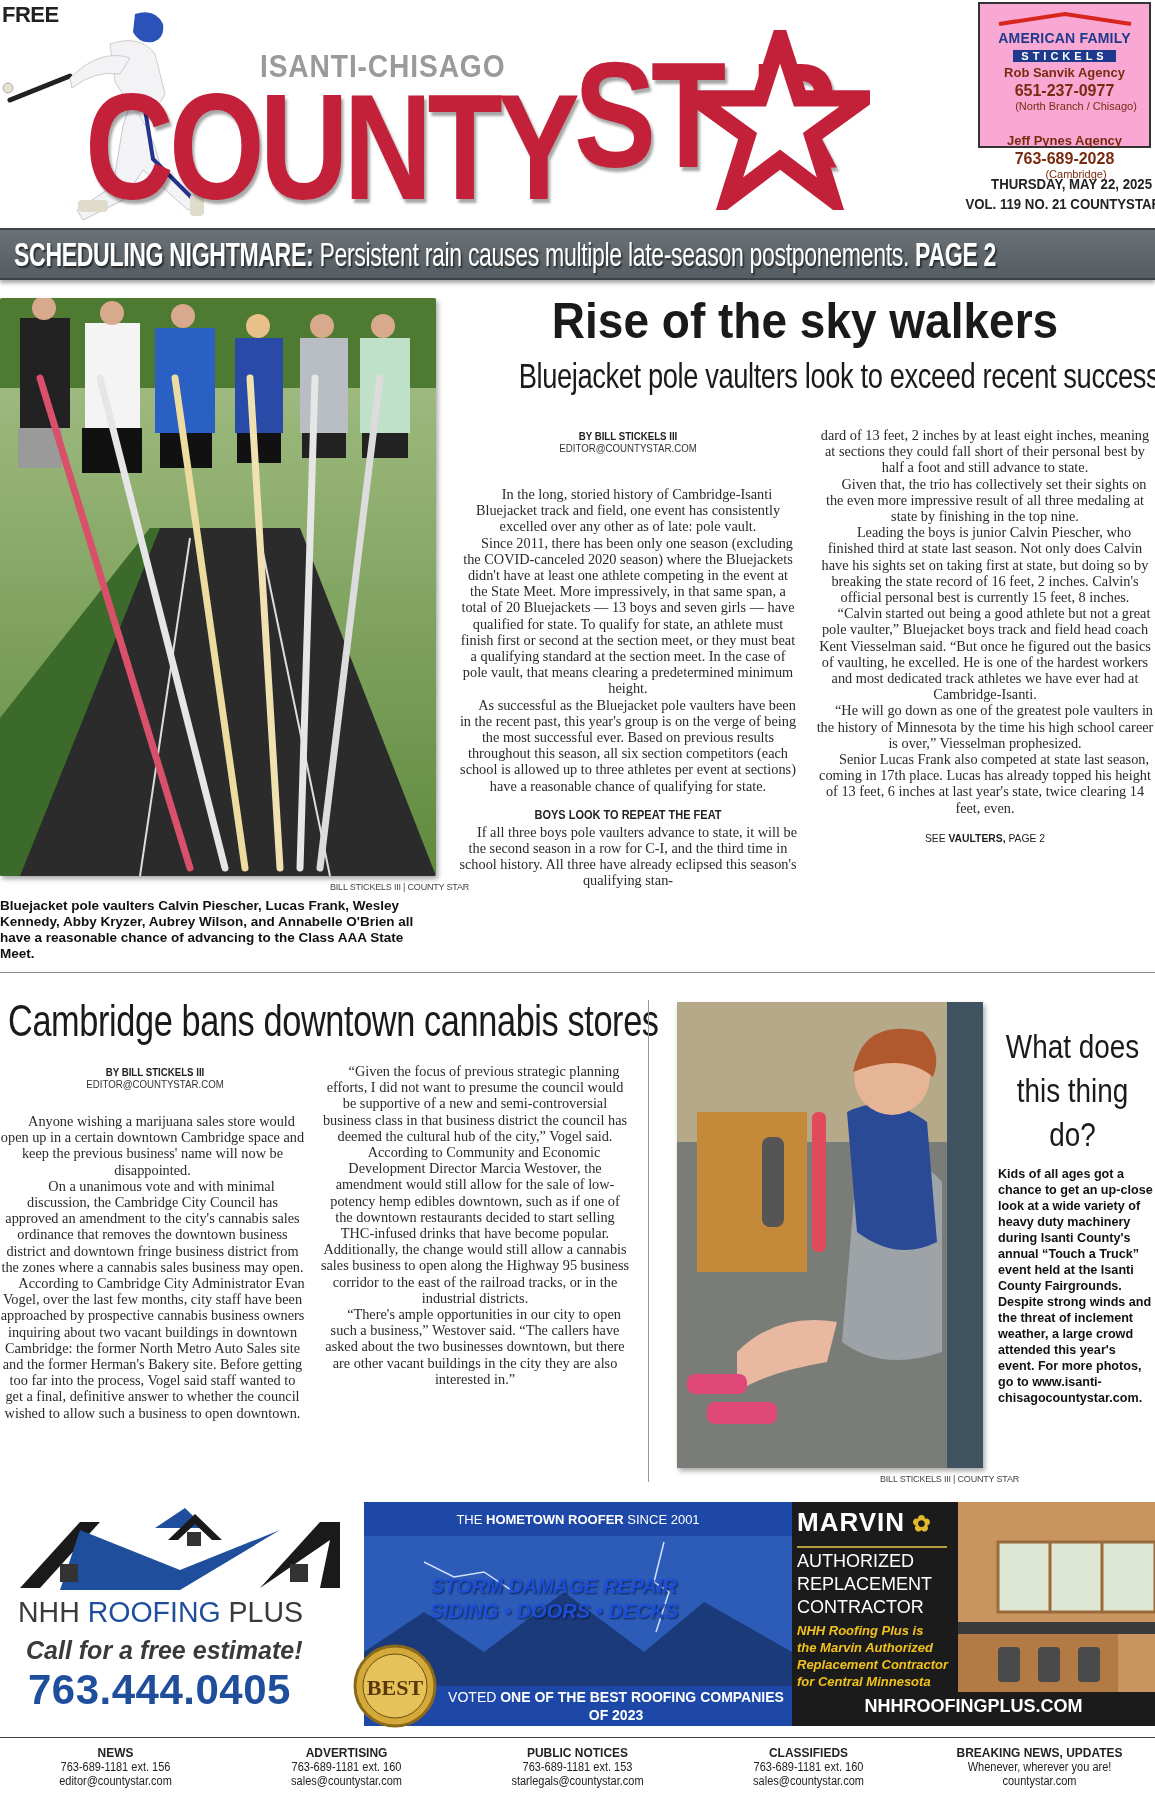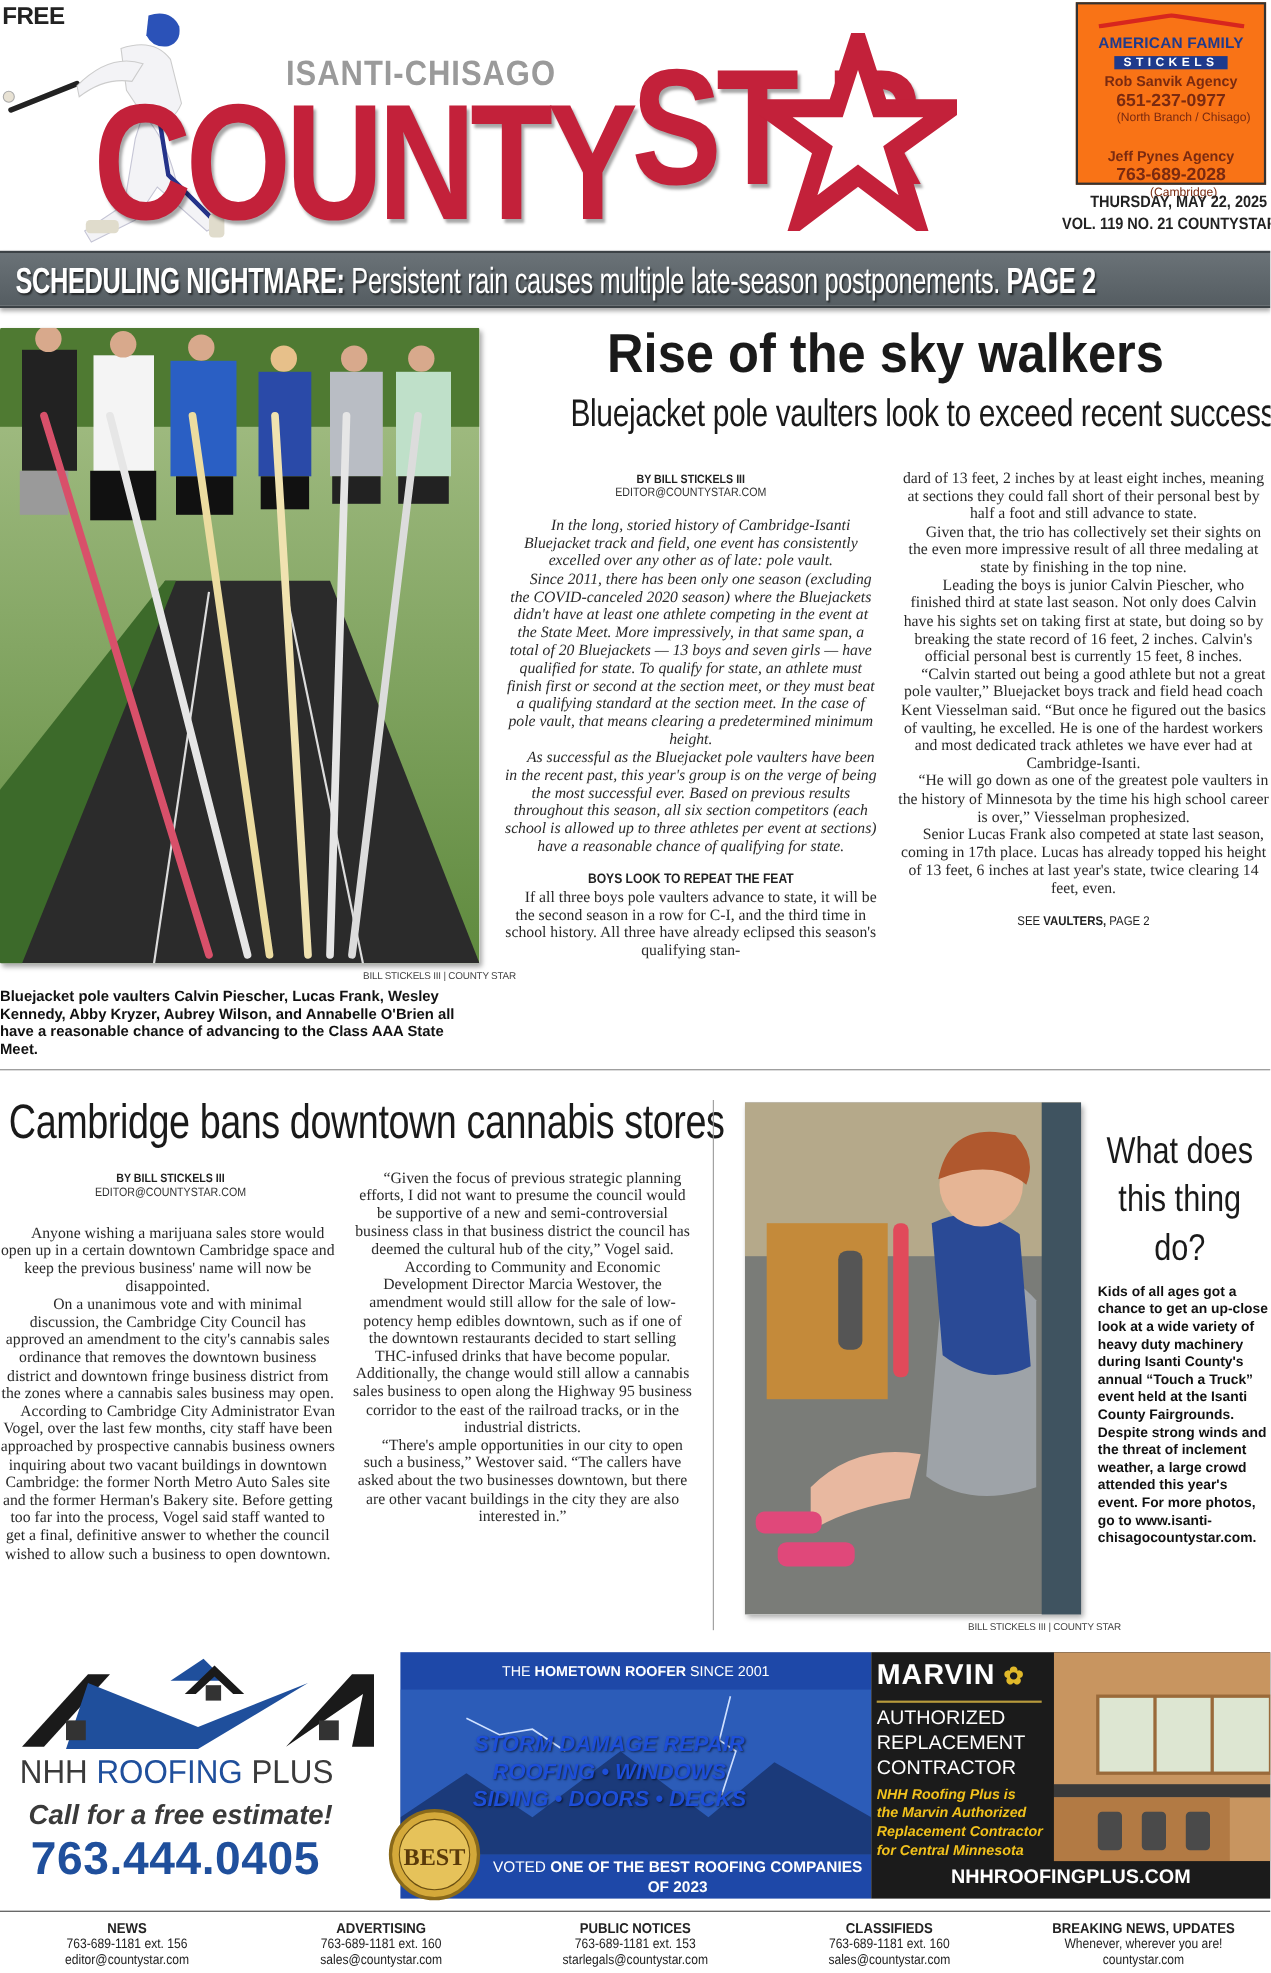--- a/index.html
+++ b/index.html
@@ -7,21 +7,21 @@
   .abs { position: absolute; }
 
   
   .free { left: 2px; top: 2px; font: bold 22px "Liberation Sans", sans-serif; color: #222; letter-spacing: -0.5px; }
   .batter { left: 0; top: 4px; width: 240px; height: 218px; }
   .kicker { left: 260px; top: 48px; font: bold 32px "Liberation Sans", sans-serif; color: #9a9a9a; letter-spacing: 1px; transform: scaleX(0.88); transform-origin: left; }
   .logo-county { left: 85px; top: 72px; font: bold 150px "Liberation Sans", sans-serif; color: #c3213a; letter-spacing: -6px; line-height: 1; transform: scaleX(0.82); transform-origin: left; text-shadow: 3px 4px 3px rgba(0,0,0,0.35); }
   .logo-star { left: 574px; top: 40px; font: bold 150px "Liberation Sans", sans-serif; color: #c3213a; letter-spacing: -6px; line-height: 1; text-shadow: 3px 4px 3px rgba(0,0,0,0.35); transform: scaleX(0.82); transform-origin: left; }
   .star-glyph { left: 690px; top: 30px; width: 180px; height: 180px; }
 
-  .ad-box { left: 978px; top: 2px; width: 173px; height: 166px; background: #f97316; border: 2px solid #333; text-align: center; font-family: "Liberation Sans", sans-serif; }
+  .ad-box { left: 978px; top: 2px; width: 173px; height: 146px; background: #f9a8d4; border: 2px solid #333; text-align: center; font-family: "Liberation Sans", sans-serif; }
   .ad-box .roof { margin: 8px auto 0; width: 140px; height: 14px; }
   .ad-box .brand1 { font: bold 14px "Liberation Sans", sans-serif; color: #1f3a8c; margin-top: 0; letter-spacing: 0.2px; }
   .ad-box .brand2 { display: inline-block; background: #1f3a8c; color: #fff; font: bold 11px "Liberation Sans", sans-serif; letter-spacing: 4px; padding: 0 8px; margin-bottom: 3px; }
   .ad-box .agency { font: bold 13px "Liberation Sans", sans-serif; color: #7a2a10; line-height: 16px; }
   .ad-box .phone { font: bold 16px "Liberation Sans", sans-serif; color: #7a2a10; line-height: 19px; }
   .ad-box .loc { font: 11px "Liberation Sans", sans-serif; color: #7a2a10; line-height: 13px; padding-left: 23px; }
 
   .dateline { left: 940px; top: 174px; width: 212px; text-align: right; font: bold 15px "Liberation Sans", sans-serif; color: #222; line-height: 20px; transform: scaleX(0.88); transform-origin: right; white-space: nowrap; }
 
   .banner { left: 0; top: 228px; width: 1155px; height: 52px; background: linear-gradient(#6a7277, #555d62); border-top: 2px solid #3c4246; border-bottom: 2px solid #3c4246; box-shadow: 0 3px 4px rgba(0,0,0,0.35); }
@@ -175,21 +175,21 @@
 </div>
 <div class="abs credit" style="left:330px; top:882px;">BILL STICKELS III | COUNTY STAR</div>
 <div class="abs caption">Bluejacket pole vaulters Calvin Piescher, Lucas Frank, Wesley Kennedy, Abby Kryzer, Aubrey Wilson, and Annabelle O'Brien all have a reasonable chance of advancing to the Class AAA State Meet.</div>
 
 <div class="abs headline">Rise of the sky walkers</div>
 <div class="abs subhead">Bluejacket pole vaulters look to exceed recent successes</div>
 
 <div class="abs" style="left:458px; top:430px; width:340px;">
   <div class="byline">BY BILL STICKELS III</div>
   <div class="email">EDITOR@COUNTYSTAR.COM</div>
-  <div class="col" style="margin-top:16px;font-style:italic;">
+  <div class="col" style="margin-top:32px;">
     <p>In the long, storied history of Cambridge-Isanti Bluejacket track and field, one event has consistently excelled over any other as of late: pole vault.</p>
     <p>Since 2011, there has been only one season (excluding the COVID-canceled 2020 season) where the Bluejackets didn't have at least one athlete competing in the event at the State Meet. More impressively, in that same span, a total of 20 Bluejackets — 13 boys and seven girls — have qualified for state. To qualify for state, an athlete must finish first or second at the section meet, or they must beat a qualifying standard at the section meet. In the case of pole vault, that means clearing a predetermined minimum height.</p>
     <p>As successful as the Bluejacket pole vaulters have been in the recent past, this year's group is on the verge of being the most successful ever. Based on previous results throughout this season, all six section competitors (each school is allowed up to three athletes per event at sections) have a reasonable chance of qualifying for state.</p>
   </div>
   <div class="sectionhead">BOYS LOOK TO REPEAT THE FEAT</div>
   <div class="col">
       <p>If all three boys pole vaulters advance to state, it will be the second season in a row for C-I, and the third time in school history. All three have already eclipsed this season's qualifying stan-</p>
     </div>
 </div>
 
@@ -264,21 +264,20 @@
   <svg width="428" height="224" viewBox="0 0 428 224">
     <rect y="34" width="428" height="150" fill="#2c5cb8"></rect>
     <polygon points="0,150 60,110 120,150 200,90 280,150 340,100 428,150 428,184 0,184" fill="#1b3a7a"></polygon>
     <polyline points="300,40 290,80 305,90 292,130" stroke="#cfe0ff" stroke-width="1.5" fill="none"></polyline>
     <polyline points="60,60 90,75 120,70 150,90" stroke="#cfe0ff" stroke-width="1.5" fill="none"></polyline>
   </svg>
 </div>
 <div class="abs storm-top"><span>THE </span><b>HOMETOWN ROOFER</b><span> SINCE 2001</span></div>
 <div class="abs storm-mid">
   <div>STORM DAMAGE REPAIR</div>
-  <div>ROOFING • WINDOWS</div>
   <div>SIDING • DOORS • DECKS</div>
 </div>
 <div class="abs storm-bot"><span>VOTED </span><b>ONE OF THE BEST ROOFING COMPANIES OF 2023</b></div>
 <svg class="abs best-seal" viewBox="0 0 98 86">
   <circle cx="49" cy="43" r="40" fill="#d4a93a" stroke="#8a6a1a" stroke-width="3"></circle>
   <circle cx="49" cy="43" r="32" fill="#e6c25a" stroke="#6a4f12" stroke-width="1"></circle>
   <text x="49" y="52" text-anchor="middle" font-family="Liberation Serif, serif" font-weight="bold" font-size="22" fill="#5a3a0a">BEST</text>
 </svg>
 
 <div class="abs ad-marvin"></div>

